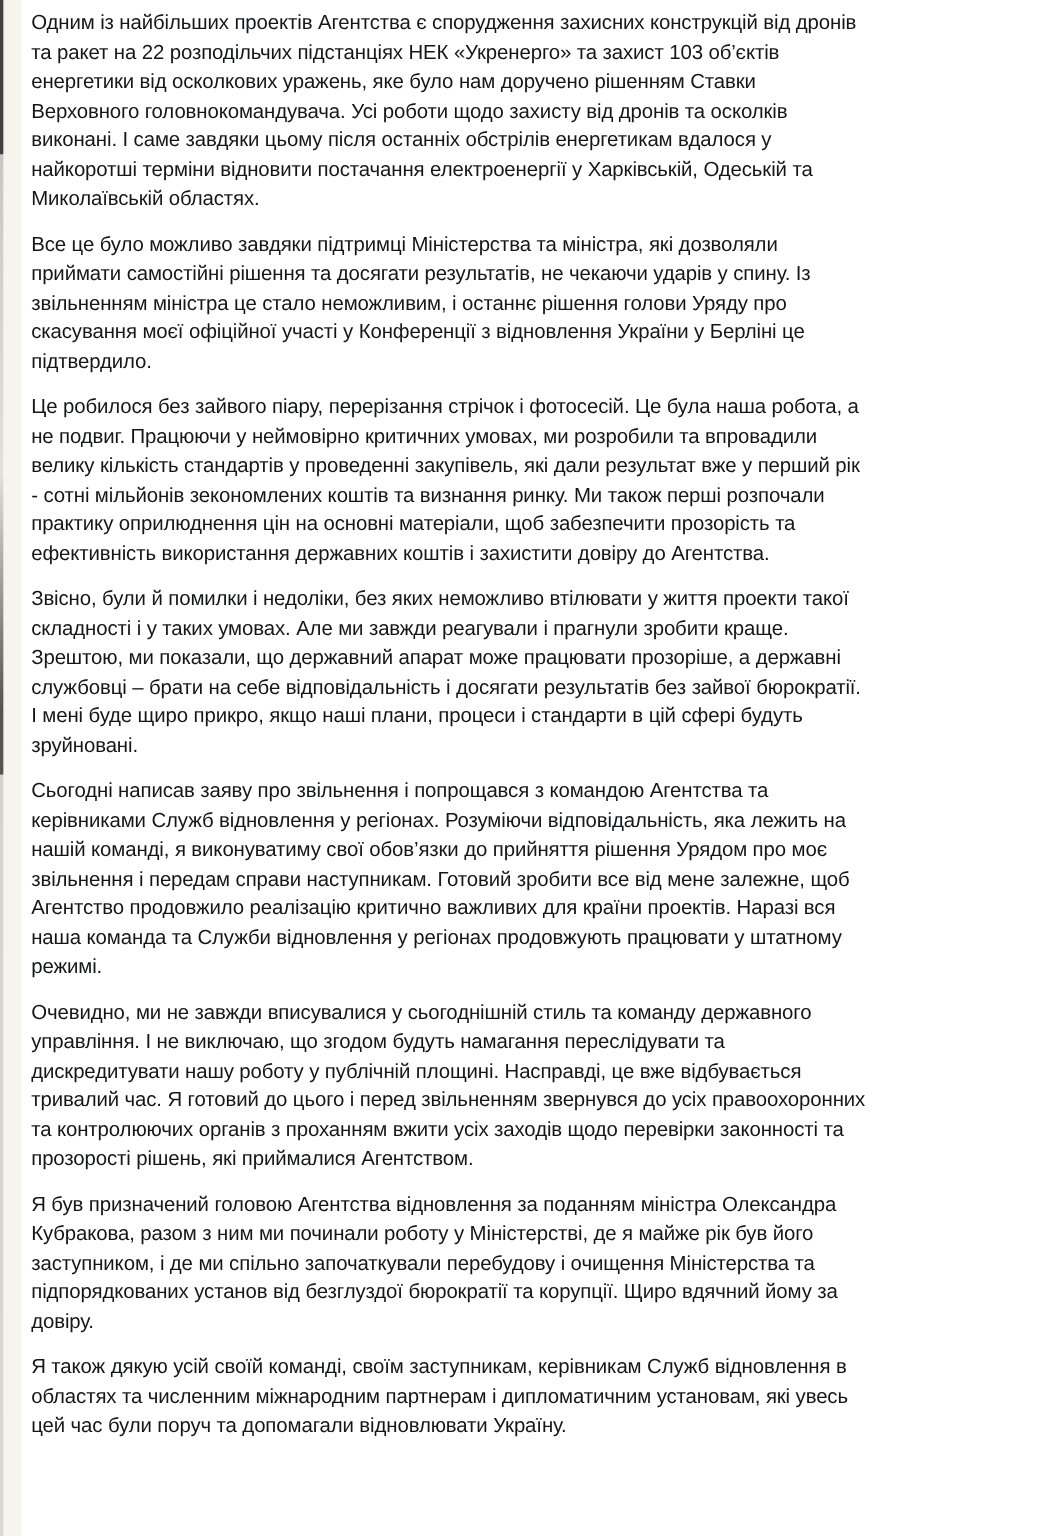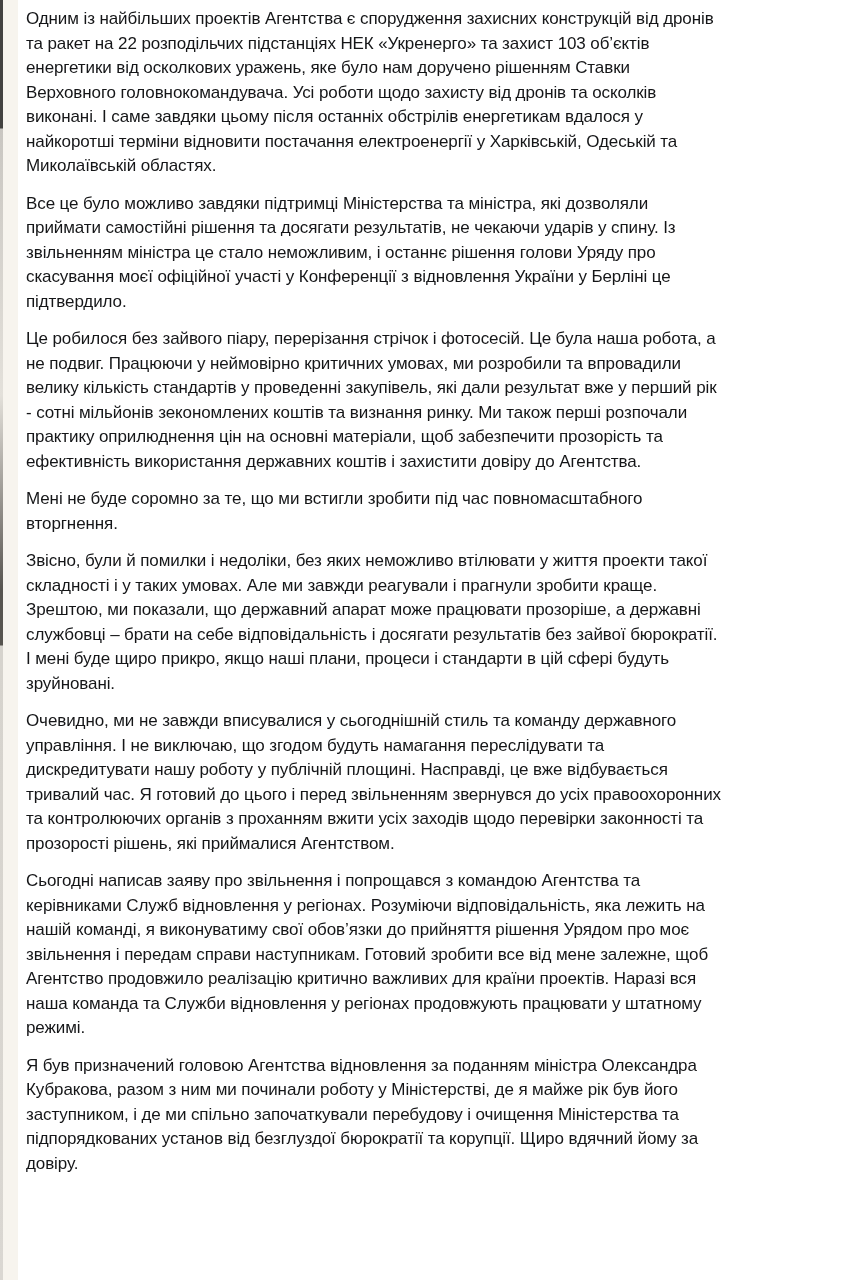--- a/index.html
+++ b/index.html
@@ -66,39 +66,40 @@
 приймати самостійні рішення та досягати результатів, не чекаючи ударів у спину. Із
 звільненням міністра це стало неможливим, і останнє рішення голови Уряду про
 скасування моєї офіційної участі у Конференції з відновлення України у Берліні це
 підтвердило.</p>
   <p class="post-paragraph">Це робилося без зайвого піару, перерізання стрічок і фотосесій. Це була наша робота, а
 не подвиг. Працюючи у неймовірно критичних умовах, ми розробили та впровадили
 велику кількість стандартів у проведенні закупівель, які дали результат вже у перший рік
 - сотні мільйонів зекономлених коштів та визнання ринку. Ми також перші розпочали
 практику оприлюднення цін на основні матеріали, щоб забезпечити прозорість та
 ефективність використання державних коштів і захистити довіру до Агентства.</p>
-  <p class="post-paragraph">Мені не буде соромно за те, що ми встигли зробити під час повномасштабного
-вторгнення.</p>
   <p class="post-paragraph">Звісно, були й помилки і недоліки, без яких неможливо втілювати у життя проекти такої
 складності і у таких умовах. Але ми завжди реагували і прагнули зробити краще.
 Зрештою, ми показали, що державний апарат може працювати прозоріше, а державні
 службовці – брати на себе відповідальність і досягати результатів без зайвої бюрократії.
 І мені буде щиро прикро, якщо наші плани, процеси і стандарти в цій сфері будуть
 зруйновані.</p>
-  <p class="post-paragraph">Очевидно, ми не завжди вписувалися у сьогоднішній стиль та команду державного
-управління. І не виключаю, що згодом будуть намагання переслідувати та
-дискредитувати нашу роботу у публічній площині. Насправді, це вже відбувається
-тривалий час. Я готовий до цього і перед звільненням звернувся до усіх правоохоронних
-та контролюючих органів з проханням вжити усіх заходів щодо перевірки законності та
-прозорості рішень, які приймалися Агентством.</p>
   <p class="post-paragraph">Сьогодні написав заяву про звільнення і попрощався з командою Агентства та
 керівниками Служб відновлення у регіонах. Розуміючи відповідальність, яка лежить на
 нашій команді, я виконуватиму свої обов’язки до прийняття рішення Урядом про моє
 звільнення і передам справи наступникам. Готовий зробити все від мене залежне, щоб
 Агентство продовжило реалізацію критично важливих для країни проектів. Наразі вся
 наша команда та Служби відновлення у регіонах продовжують працювати у штатному
 режимі.</p>
+  <p class="post-paragraph">Очевидно, ми не завжди вписувалися у сьогоднішній стиль та команду державного
+управління. І не виключаю, що згодом будуть намагання переслідувати та
+дискредитувати нашу роботу у публічній площині. Насправді, це вже відбувається
+тривалий час. Я готовий до цього і перед звільненням звернувся до усіх правоохоронних
+та контролюючих органів з проханням вжити усіх заходів щодо перевірки законності та
+прозорості рішень, які приймалися Агентством.</p>
   <p class="post-paragraph">Я був призначений головою Агентства відновлення за поданням міністра Олександра
 Кубракова, разом з ним ми починали роботу у Міністерстві, де я майже рік був його
 заступником, і де ми спільно започаткували перебудову і очищення Міністерства та
 підпорядкованих установ від безглуздої бюрократії та корупції. Щиро вдячний йому за
 довіру.</p>
+  <p class="post-paragraph">Я також дякую усій своїй команді, своїм заступникам, керівникам Служб відновлення в
+областях та численним міжнародним партнерам і дипломатичним установам, які увесь
+цей час були поруч та допомагали відновлювати Україну.</p>
 </div>
 
 </body></html>

